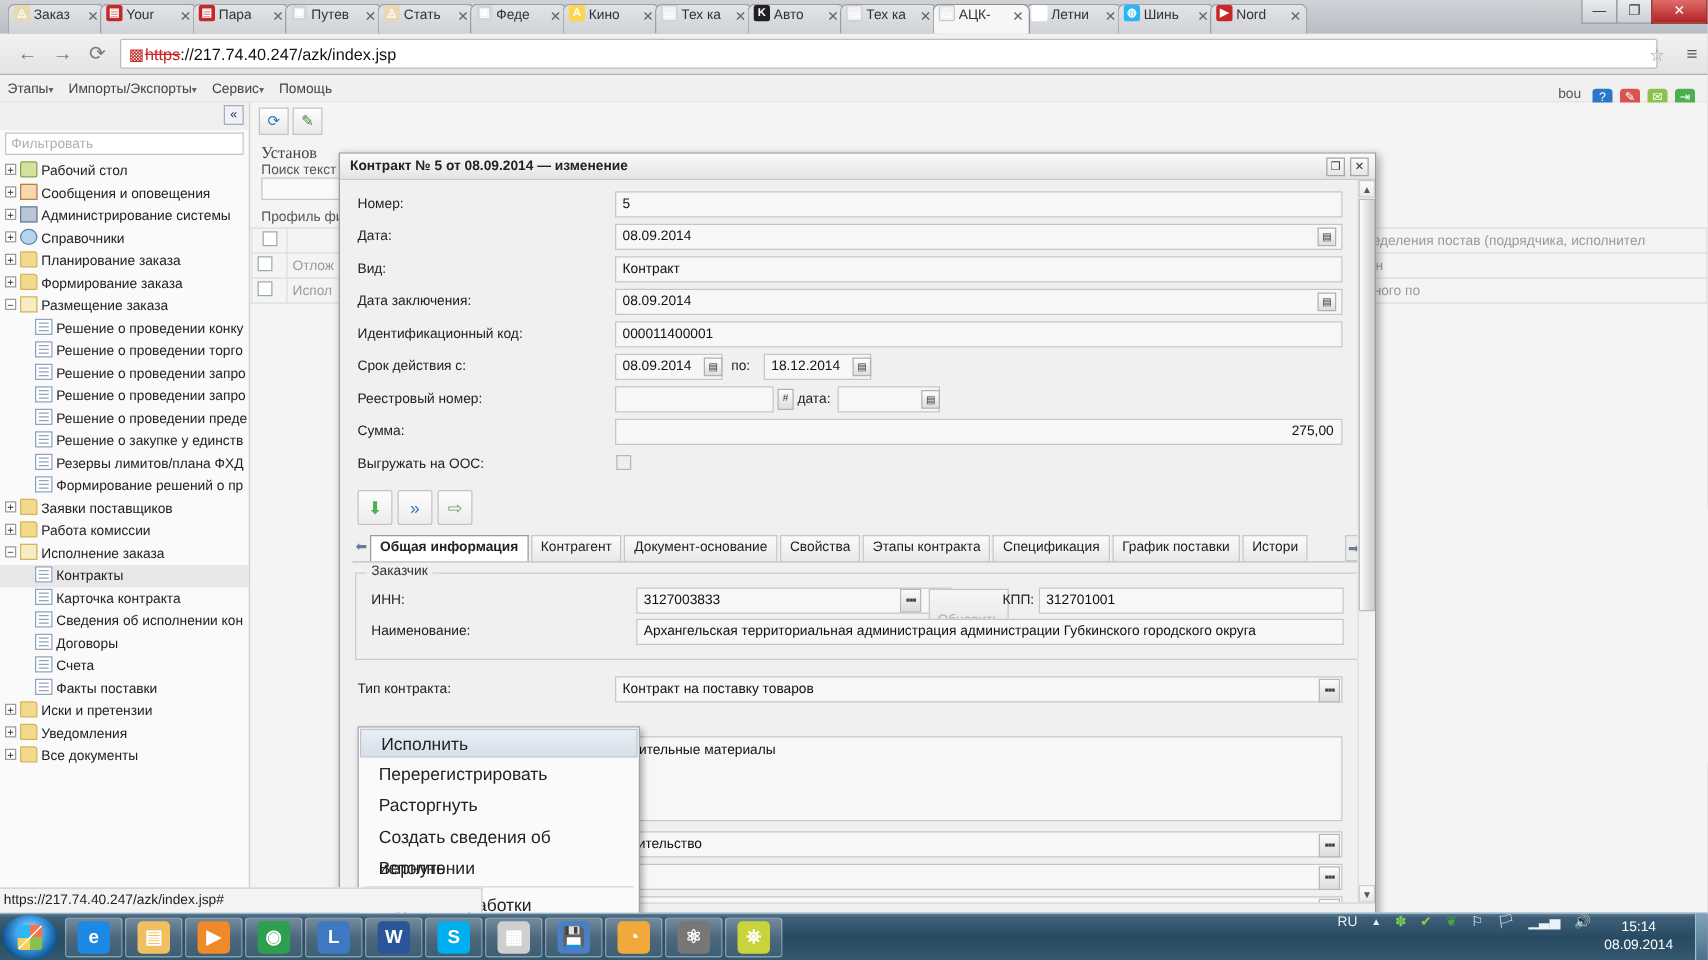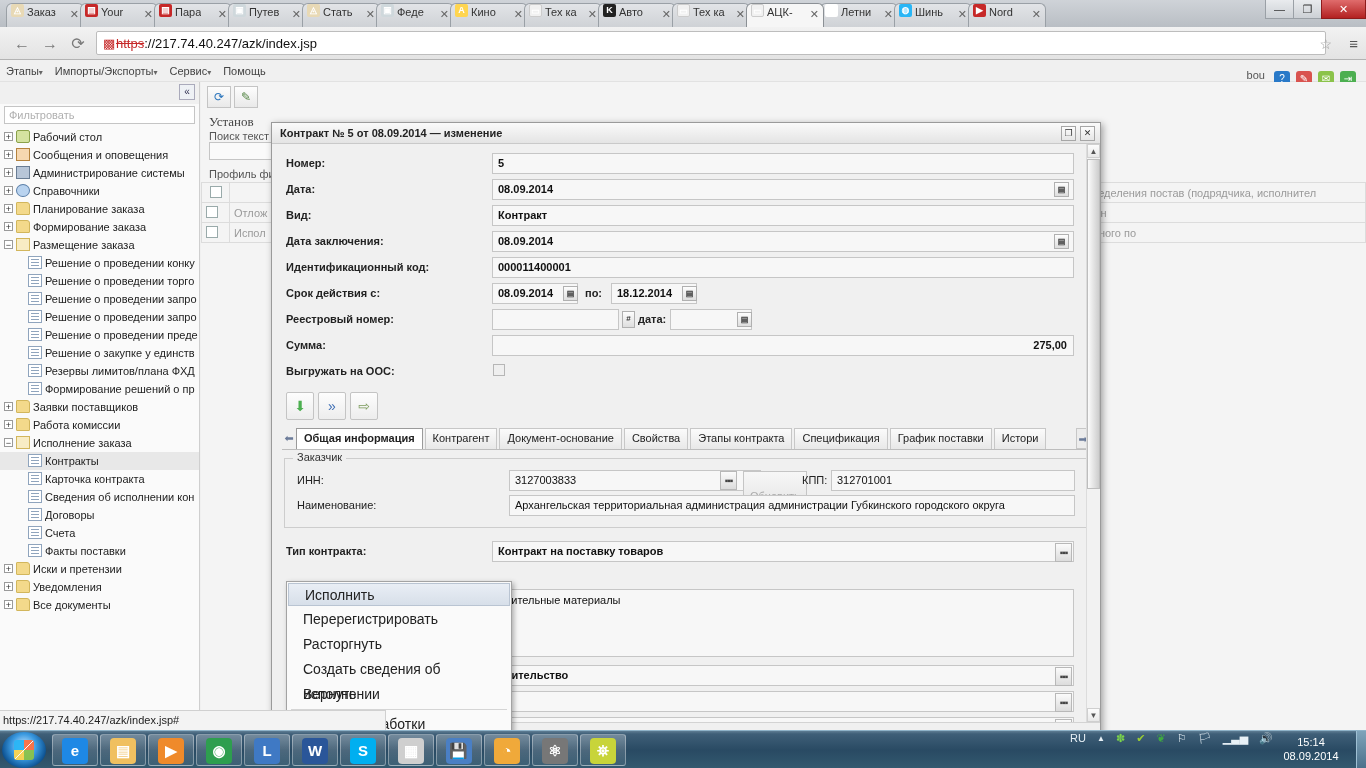--- a/index.html
+++ b/index.html
@@ -207,21 +207,21 @@
     height:14px; text-align:center; line-height:13px; font-size:8px; color:#555;
     border:1px solid #cfcfcf; background:linear-gradient(to bottom,#fcfcfc,#e8e8e8);
   }
   #scrollthumb {
     position:absolute; top:15px; left:0; width:13px; height:330px;
     background:linear-gradient(to right,#fbfbfb,#cdcdcd);
     border:1px solid #bdbdbd;
   }
   #scrolltrack .arr.bot { position:absolute; bottom:0; left:0; right:0; }
 
-  .frow { position:relative; height:26px; padding-left:14px;font-weight:bold; }
+  .frow { position:relative; height:26px; padding-left:14px; }
   .flabel {
     position:absolute; left:14px; top:5px; font-size:11px; color:#222;
   }
   .finput {
     position:absolute; left:220px; top:1px; height:21px;
     border:1px solid #c6c6c6; background:#f7f7f7;
     line-height:19px; padding-left:5px; font-size:11px; color:#111;
   }
   .finput.wide { right:26px; }
   .calbtn {

